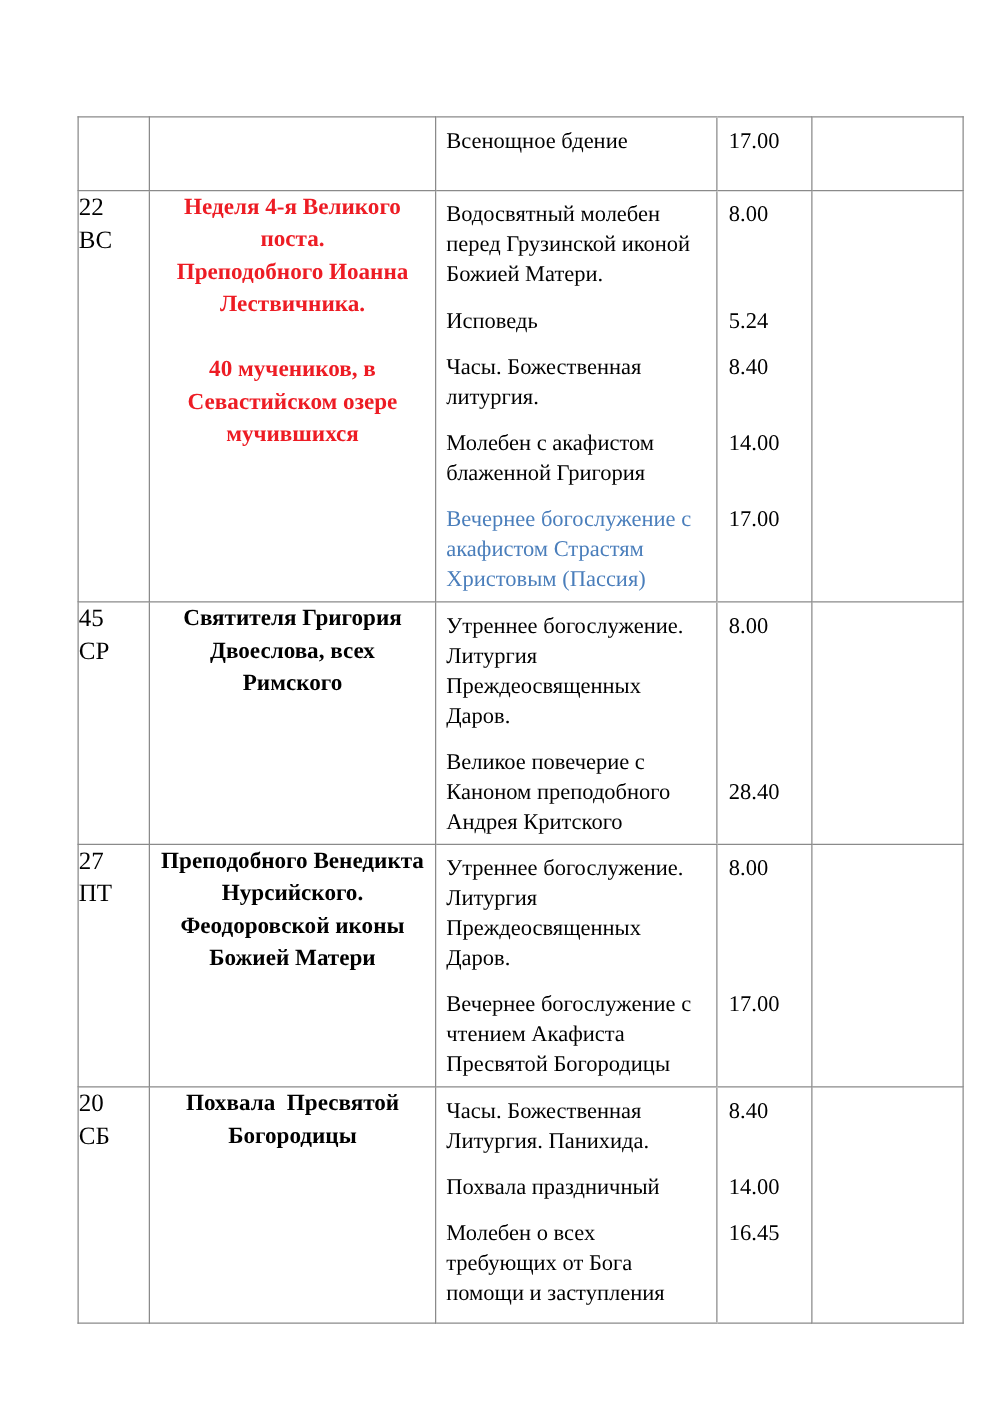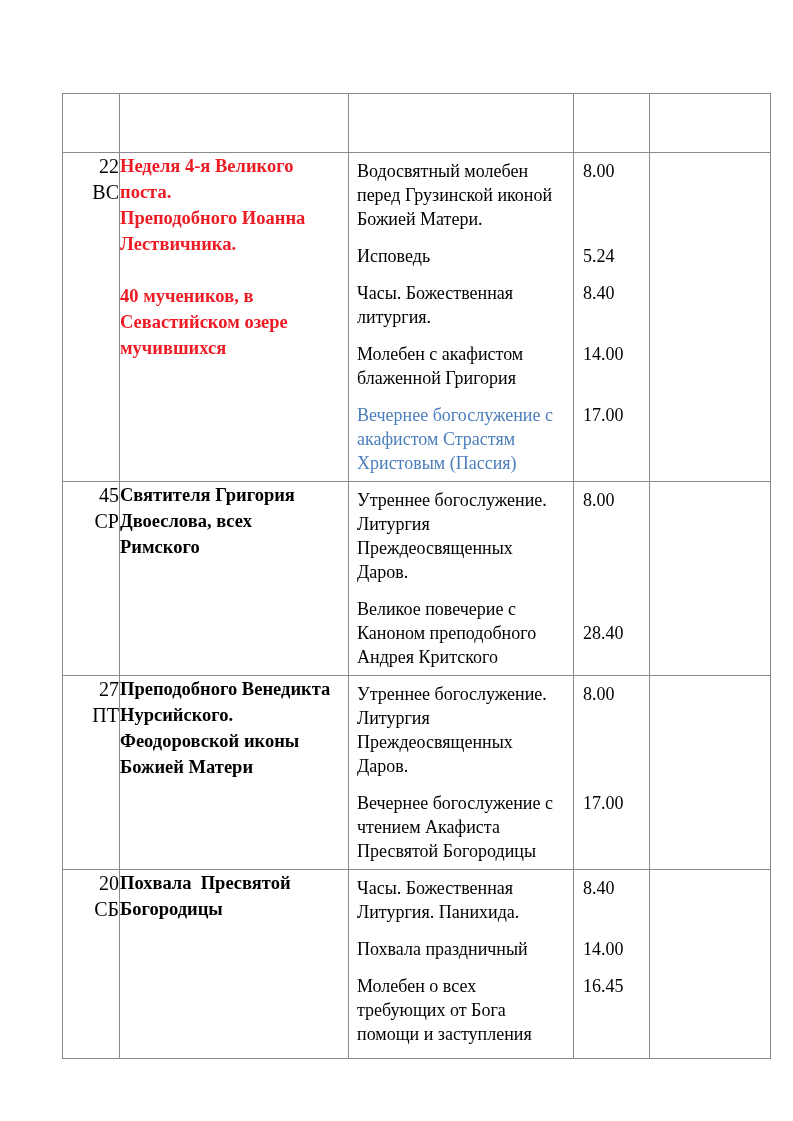--- a/index.html
+++ b/index.html
@@ -23,25 +23,25 @@
     overflow:hidden;
   }
 
   tr.r0 { height:59px; }
   tr.r1 { height:324px; }
   tr.r2 { height:171px; }
   tr.r3 { height:172px;margin-top:46px; }
   tr.r4 { height:189px; }
 
   td.day {
-    text-align:right; vertical-align:middle;
+    text-align:left; vertical-align:middle;
     font-size:20px; line-height:26px;
   }
   td.feast {
-    vertical-align:middle;
+    text-align:center; vertical-align:middle;
     font-weight:bold; font-size:18.5px; line-height:26px;
     white-space:pre;
   }
   td.feast.red { color:#ed1c24; }
 
   td.sched { position:relative; }
   .vline {
     position:absolute; left:224px; top:0; bottom:0;
     width:1px; background:#8a8a8a;
   }
@@ -74,20 +74,24 @@
 
     <tbody>
         <tr class="r0">
       <td class="day">
         <div></div>
         <div></div>
       </td>
       <td class="feast"></td>
       <td class="sched" colspan="2">
         <div class="vline"></div>
+        <div class="sgrid">
+          <div class="svc">Всенощное бдение</div>
+          <div class="tm">17.00</div>
+        </div>
       </td>
       <td class="note"></td>
     </tr>
 
     <tr class="r1">
       <td class="day">
         <div>22</div>
         <div>ВС</div>
       </td>
       <td class="feast red">Неделя 4-я Великого

